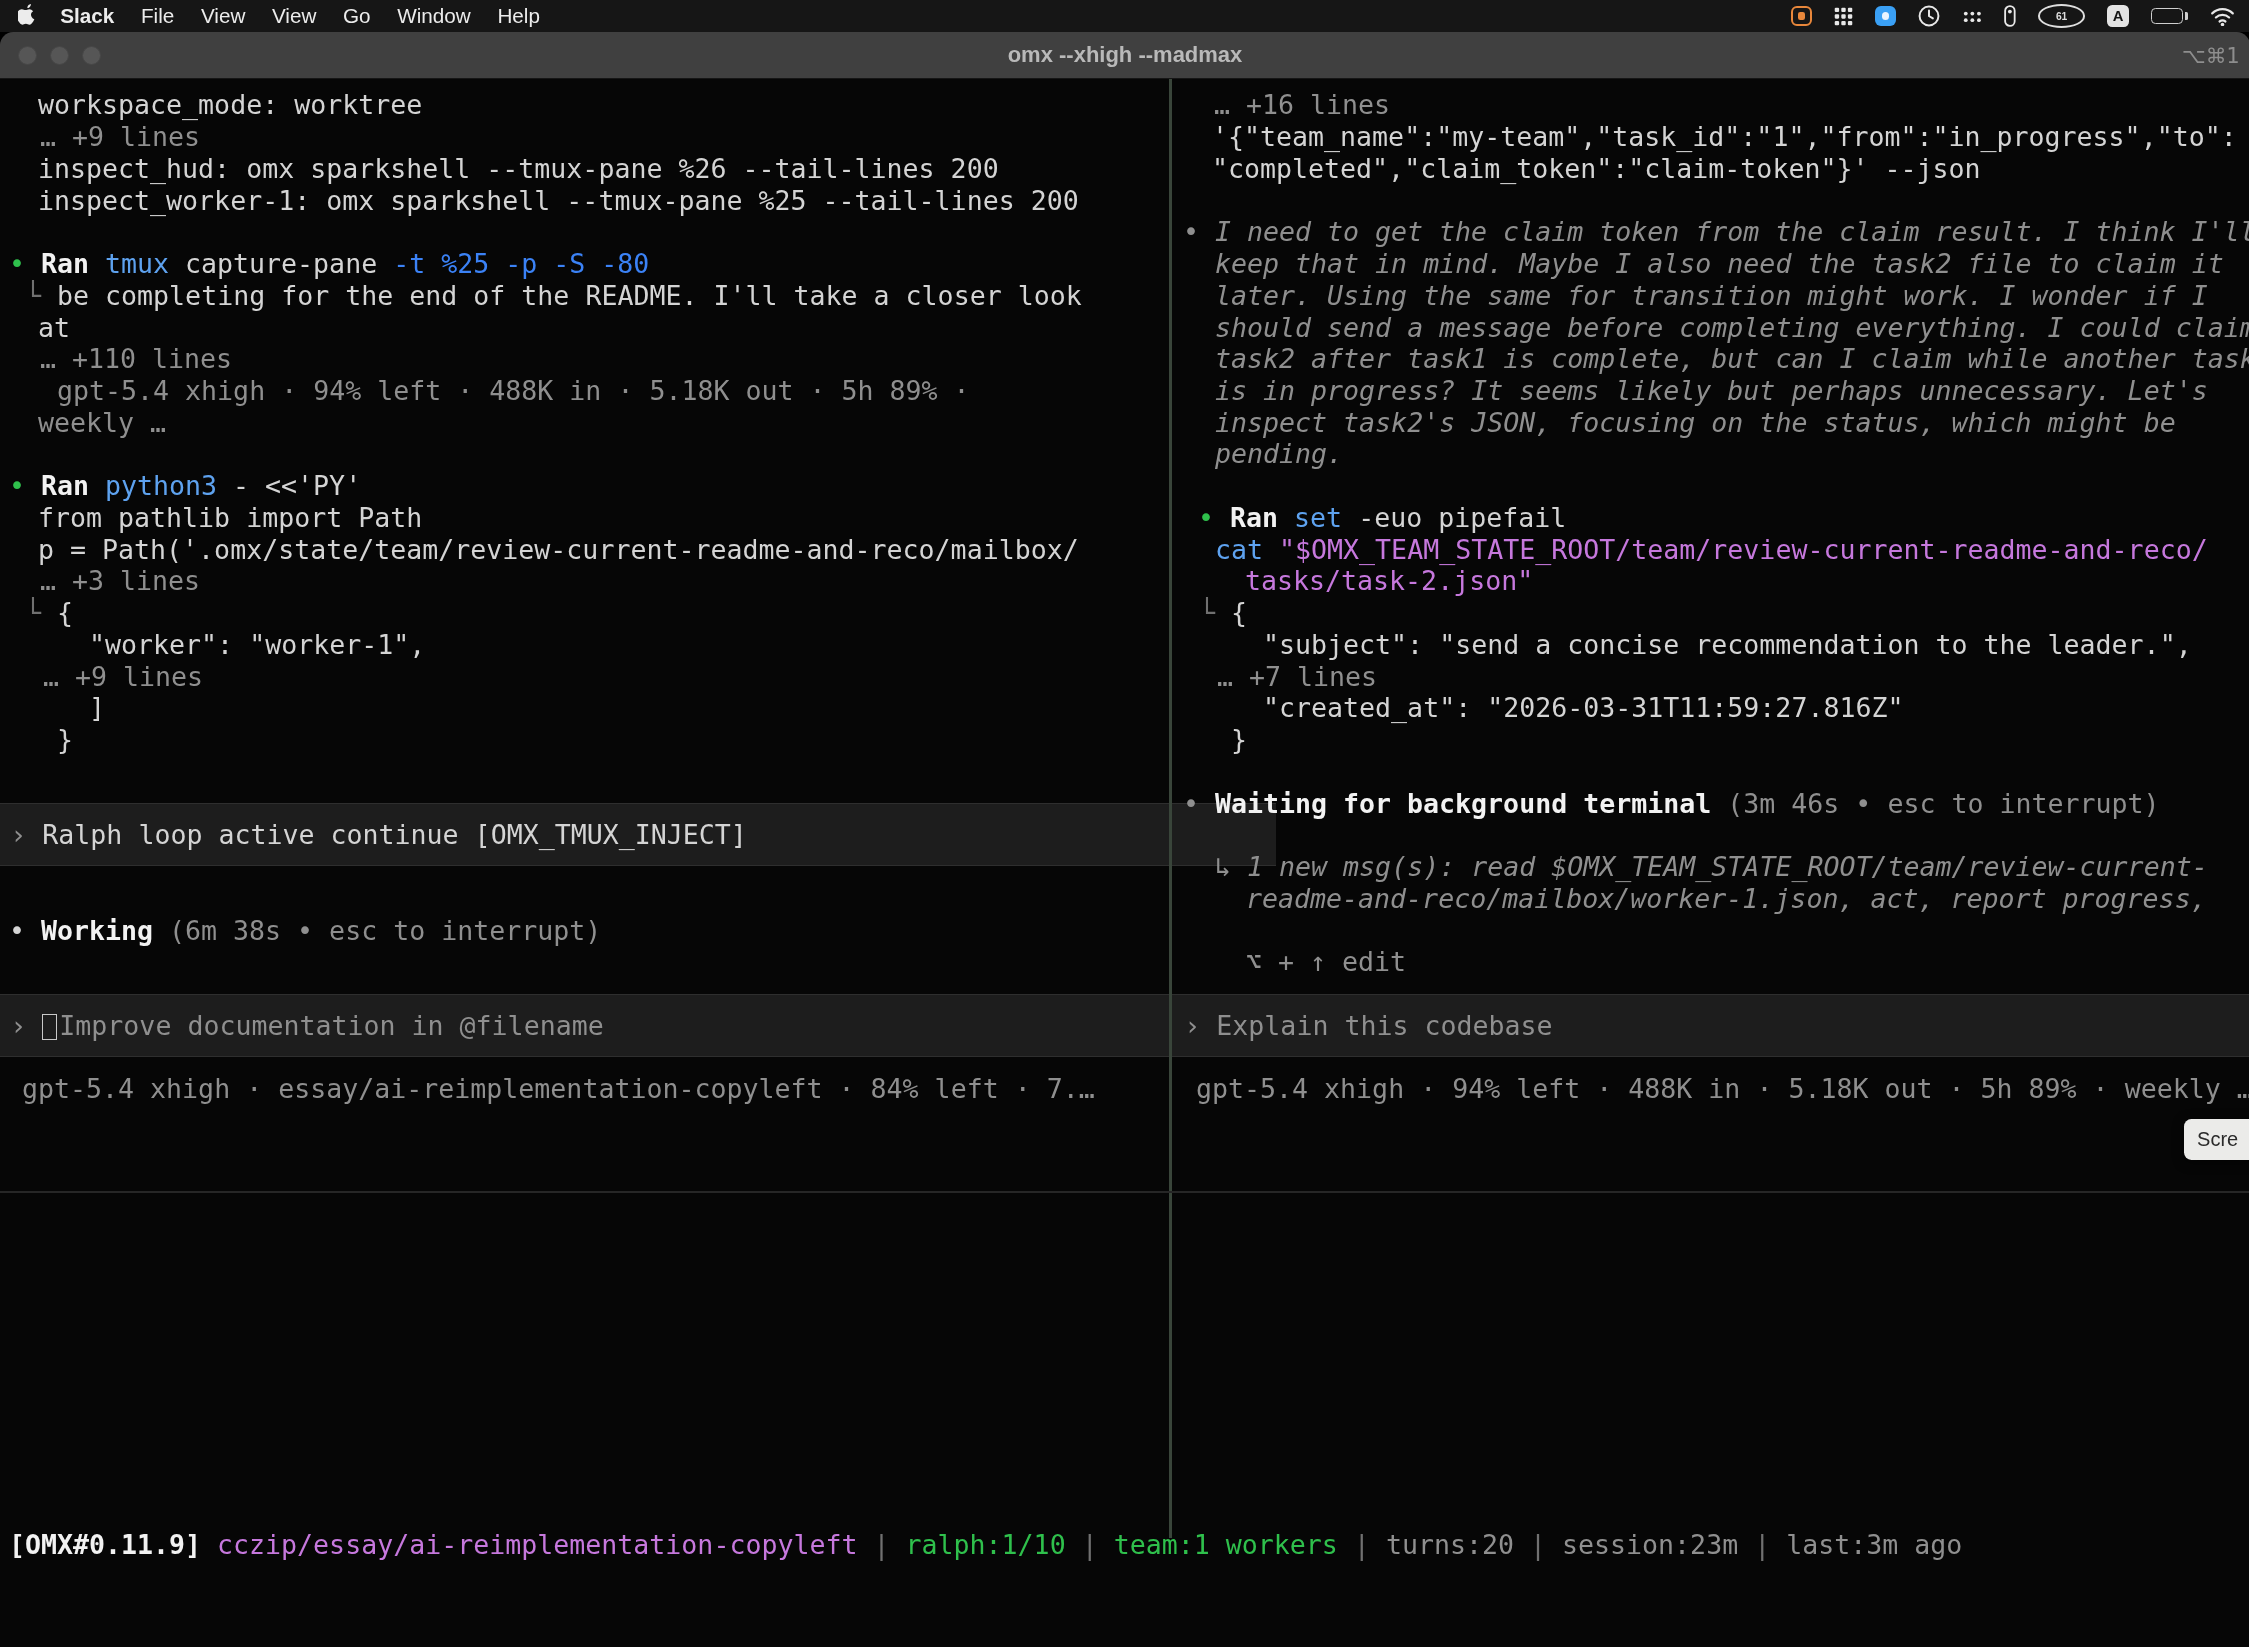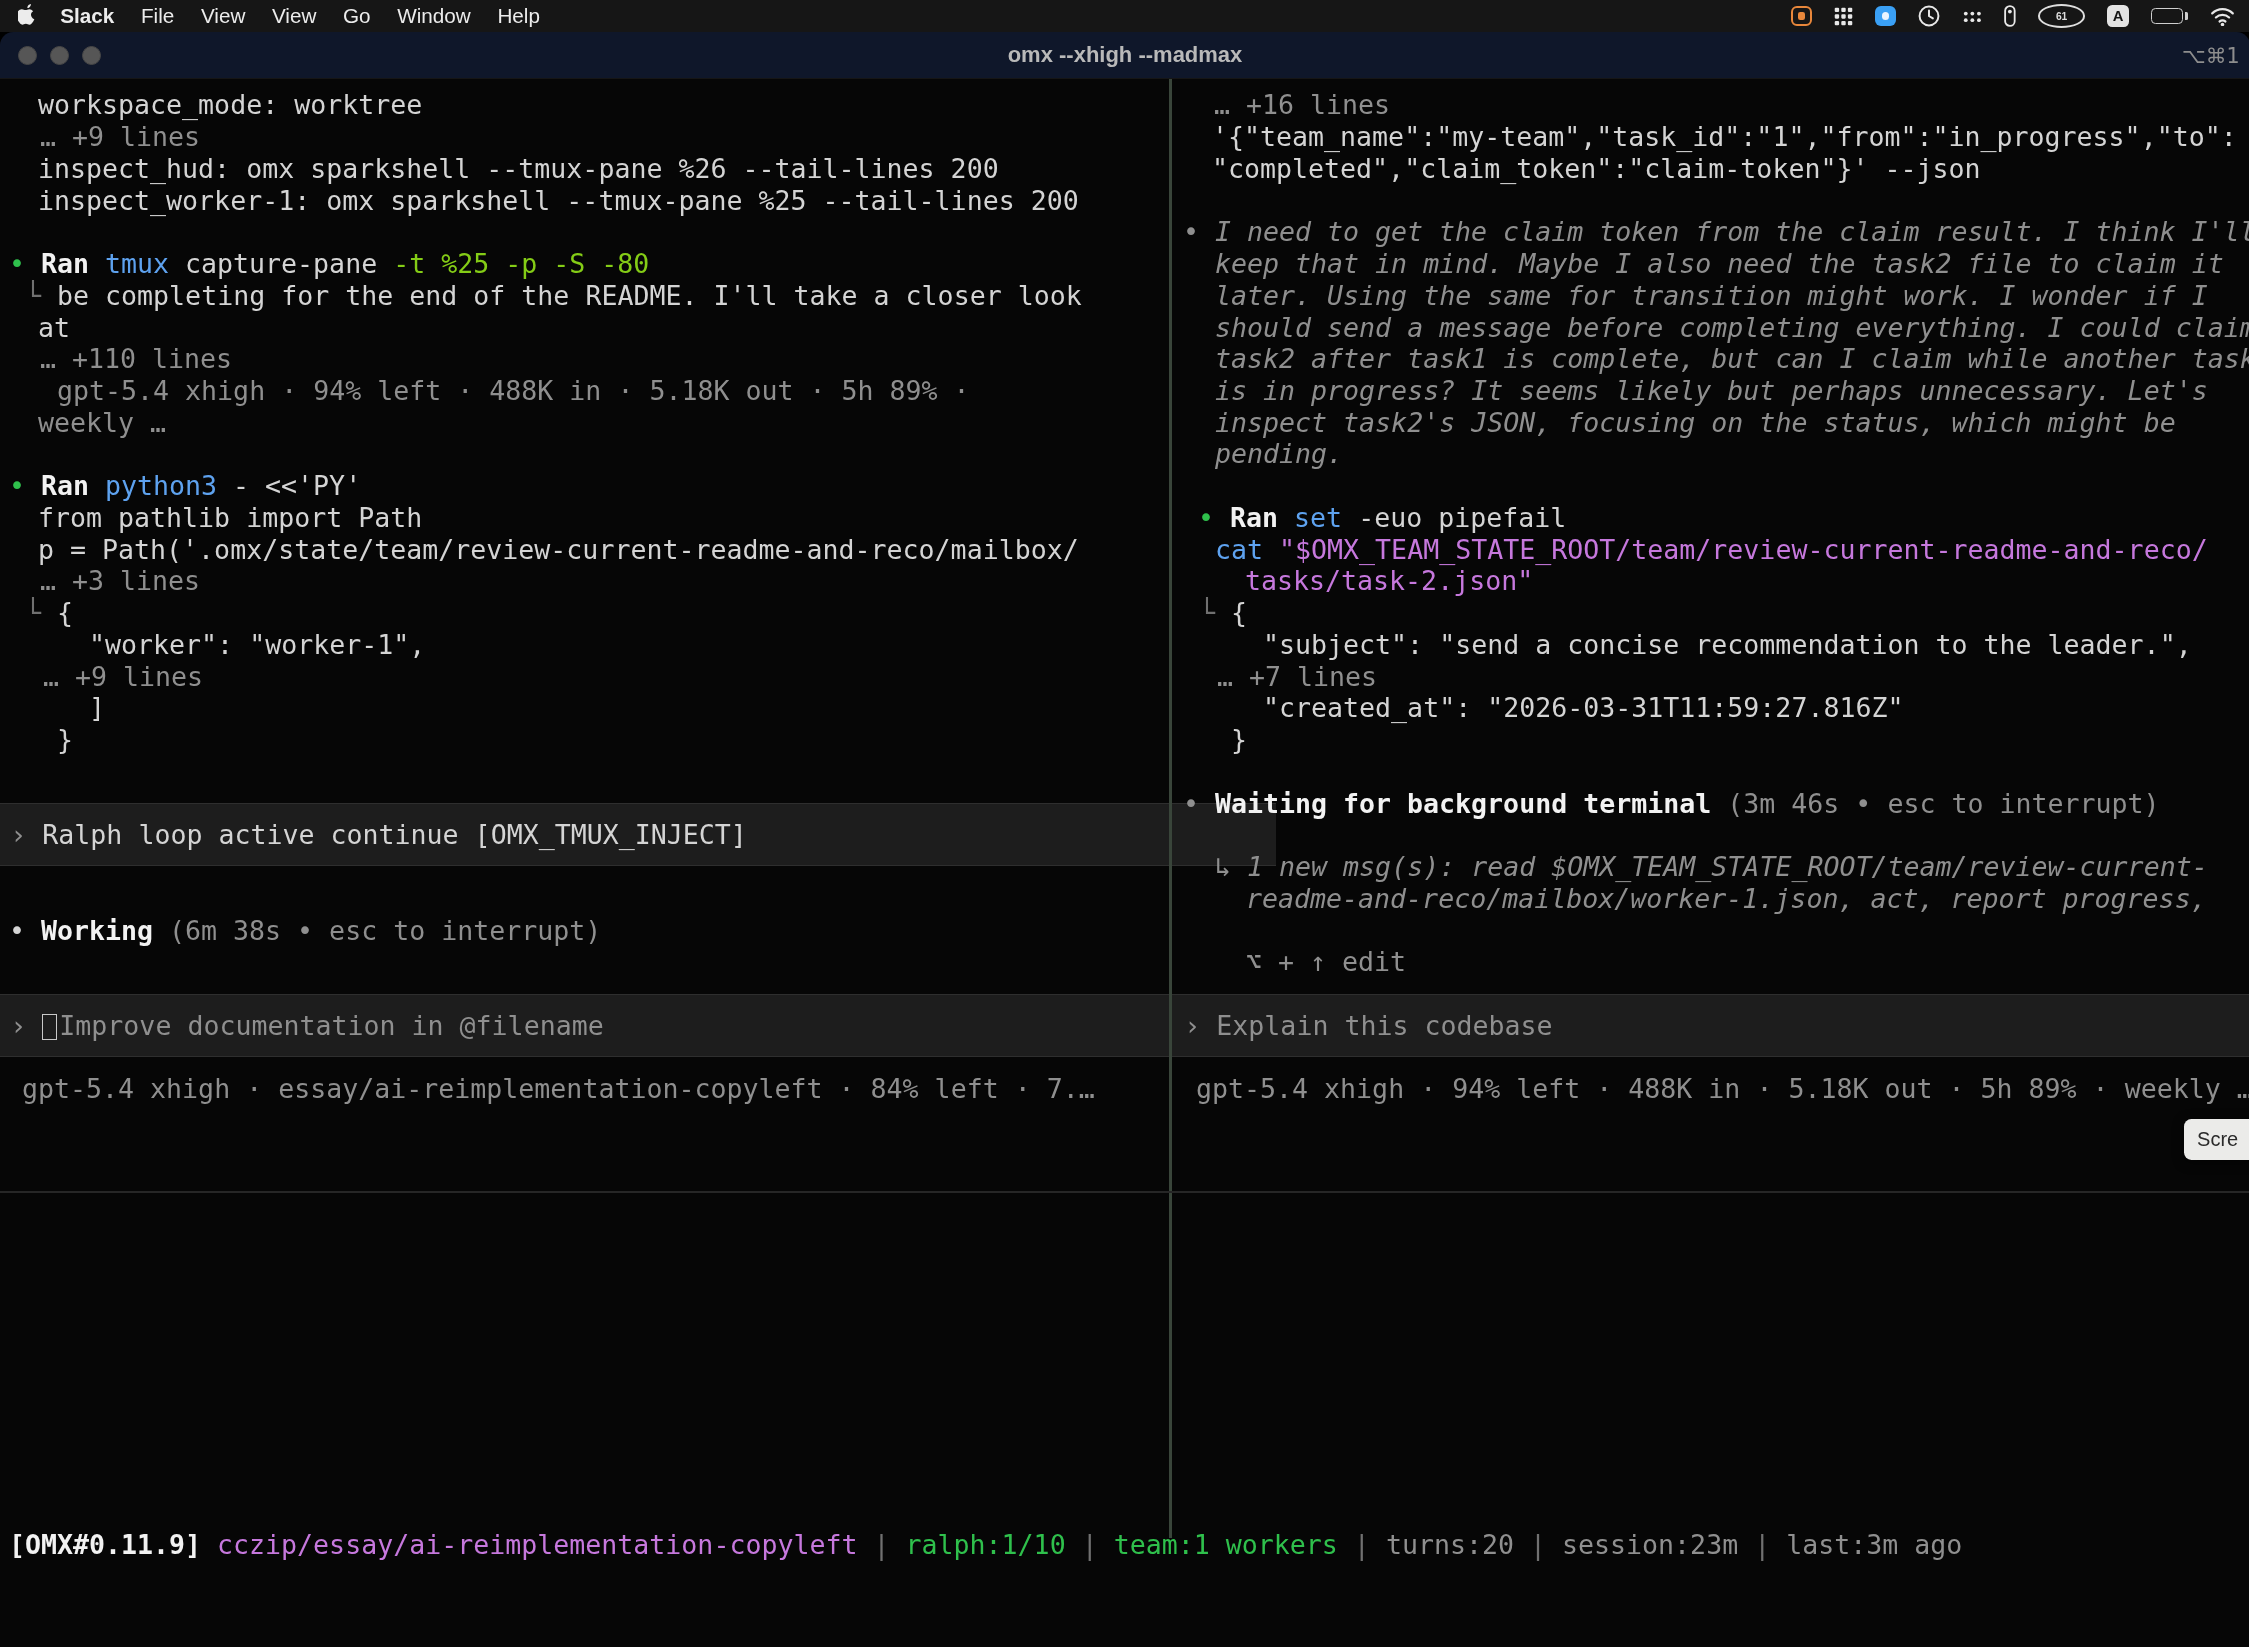--- a/index.html
+++ b/index.html
@@ -26,21 +26,21 @@
   .ic-akey{width:22px;height:22px;border-radius:5.2px;background:#e3e3e3;color:#151515;
     font-size:14.8px;font-weight:700}
   .batt{display:flex;align-items:center;gap:2.2px}
   .batt-body{width:32px;height:16px;border:1.5px solid #cfcfcf;border-radius:4.4px;padding:1.5px}
   .batt-fill{height:100%;width:72%;background:#efefef;border-radius:1.5px}
   .batt-nub{width:3px;height:7.4px;background:#cfcfcf;border-radius:0 1.5px 1.5px 0}
 
   
   .window{position:absolute;top:32px;left:0;right:0;bottom:0;background:#060606;
     border-radius:13.3px 13.3px 0 0;overflow:hidden}
-  .titlebar{position:absolute;top:0;left:0;right:0;height:47px;background:#0f172a;
+  .titlebar{position:absolute;top:0;left:0;right:0;height:47px;background:#404040;
     border-bottom:0.7px solid #161616;display:flex;align-items:center;z-index:4}
   .lights{position:absolute;left:17.7px;top:0;height:47px;display:flex;gap:13.3px;align-items:center}
   .light{width:19px;height:19px;border-radius:50%;background:#565656;border:0.7px solid #474747}
   .wtitle{flex:1;text-align:center;color:#b9b9b9;font-size:22px;font-weight:600}
   .whint{position:absolute;right:10.3px;top:0;height:47px;display:flex;align-items:center;
     color:#8e8e8e;font-size:20.7px;font-family:"DejaVu Sans",sans-serif}
 
   
   .term{position:absolute;top:47px;left:0;right:0;bottom:0;background:#060606;
     font-family:"DejaVu Sans Mono",monospace;font-size:26.6px;line-height:32px}
@@ -52,21 +52,21 @@
   .ln{position:absolute;white-space:pre}
   .band{position:absolute;left:0;right:0;height:63px;background:#1d1d1d;
     border-top:0.7px solid #2e2e2e;border-bottom:0.7px solid #2e2e2e}
 
   .c-fg{color:#d4d4d4}
   .c-b{color:#f2f2f2;font-weight:700}
   .c-dim{color:#8f8f8f}
   .c-dim2{color:#707070}
   .c-green{color:#2fc04c}
   .c-blue{color:#5ea2ef}
-  .c-red{color:#84cc16}
+  .c-red{color:#3b82f6}
   .c-mag{color:#c678dd}
   .c-i{color:#8f8f8f;font-style:italic}
   .cursor{display:inline-block;width:14.8px;height:26.6px;border:1.5px solid #c9c9c9;
     vertical-align:-5.2px;margin-right:2.2px}
 
   
   .statusline{position:absolute;left:8.9px;bottom:87px;white-space:pre;
     font-family:"DejaVu Sans Mono",monospace;font-size:26.6px;line-height:32px;z-index:3}
   .tmuxbar{position:absolute;left:0;right:0;bottom:0;height:34px;background:#2fb340;
     color:#0a2410;display:flex;align-items:center;justify-content:space-between;

